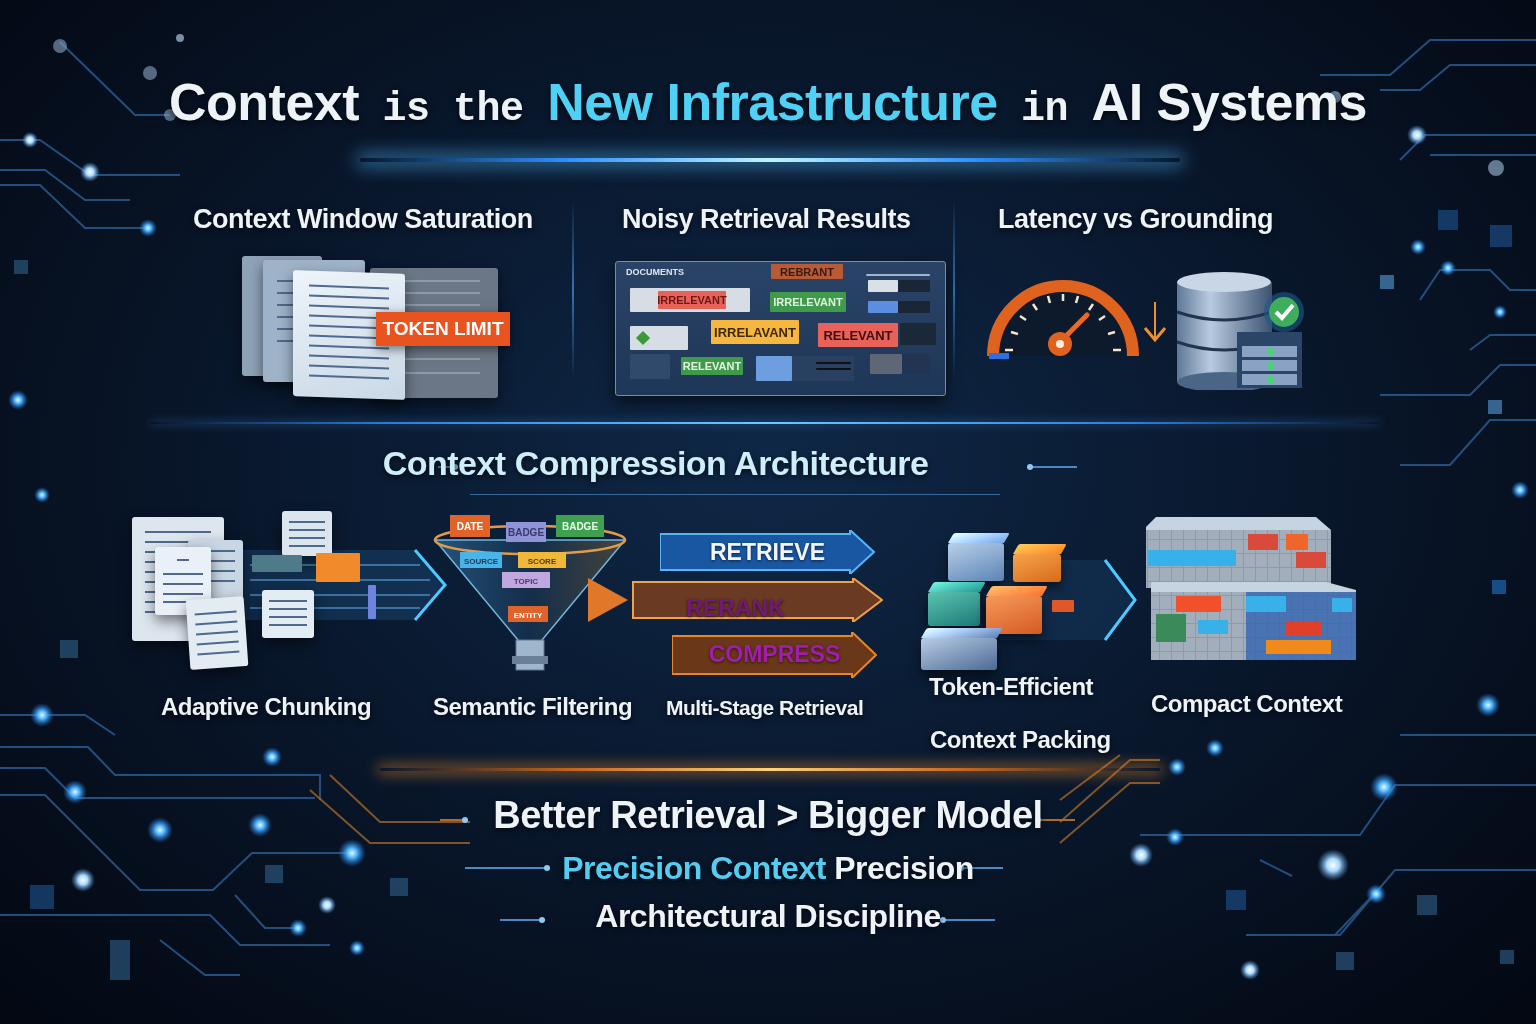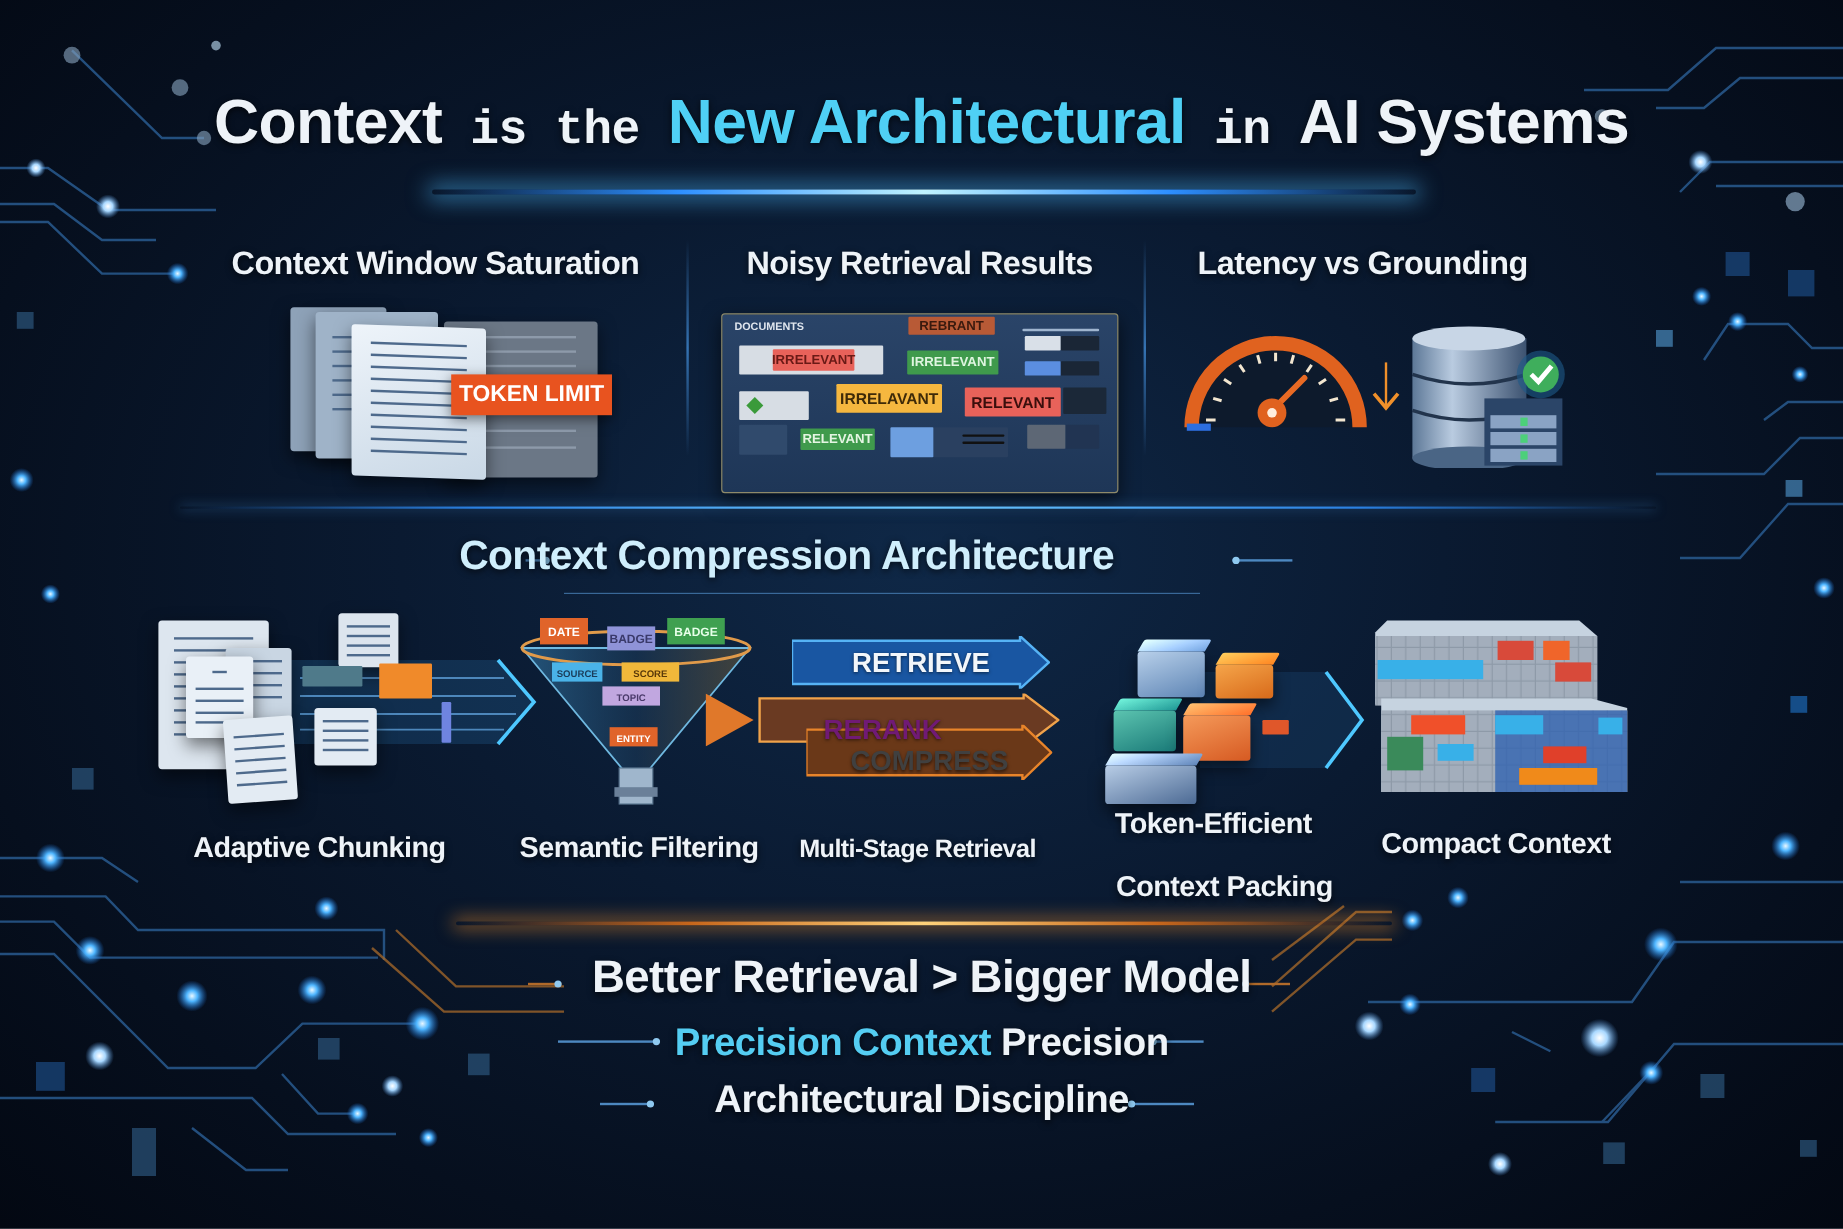--- a/index.html
+++ b/index.html
@@ -33,21 +33,21 @@
   .sec-title { font-size: 27px; top: 204px; }
   .vdiv { position: absolute; width: 2px; top: 200px; height: 180px;
     background: linear-gradient(180deg, rgba(60,140,220,0), rgba(70,150,230,0.7), rgba(60,140,220,0)); }
 
   .doc { position: absolute; border-radius: 3px; box-shadow: 0 6px 14px rgba(0,0,0,0.5); }
   .doc .ln { position: absolute; left: 14%; right: 14%; height: 2px; background: #4e6a8c; }
   #token-limit { left: 376px; top: 312px; width: 134px; height: 34px; background: #e8531f;
     color: #fff; font-size: 19px; font-weight: bold; display: flex; align-items: center; justify-content: center;
     box-shadow: 0 3px 10px rgba(0,0,0,0.5); }
 
-  #noisy-panel { left: 601px; top: 261px; width: 331px; height: 150px;
+  #noisy-panel { left: 615px; top: 261px; width: 331px; height: 135px;
     background: linear-gradient(180deg, #2a4468, #1e3657); border: 1px solid #8e8a6a; border-radius: 3px;
     box-shadow: 0 6px 16px rgba(0,0,0,0.6); }
   .tag { position: absolute; font-size: 11px; font-weight: bold; display: flex; align-items: center; justify-content: center; color: #222; border-radius: 1px; letter-spacing: 0; }
   .chip { position: absolute; border-radius: 1px; }
 
   
   #gauge { left: 985px; top: 270px; width: 155px; height: 90px; }
   #db { left: 1172px; top: 270px; width: 140px; height: 120px; }
 
   
@@ -169,21 +169,21 @@
     <rect x="1336" y="952" width="18" height="18"></rect>
     <rect x="1500" y="950" width="14" height="14"></rect>
     <rect x="1380" y="275" width="14" height="14" fill="#4e93c8"></rect>
     <rect x="1488" y="400" width="14" height="14" fill="#4e93c8"></rect>
     <rect x="60" y="640" width="18" height="18"></rect>
     <rect x="1492" y="580" width="14" height="14" fill="#1d6fc0"></rect>
   </g>
 </svg>
 
 <div id="title" class="abs txt">
-  <span>Context</span><span class="sm"> is the </span><span class="hl">New Architectural</span><span class="sm"> in </span><span>AI Systems</span>
+  <span>Context</span><span class="sm"> is the </span><span class="hl">New Infrastructure</span><span class="sm"> in </span><span>AI Systems</span>
 </div>
 <div id="blue-glow" class="glow-line"></div>
 
 <div class="vdiv" style="left:572px;"></div>
 <div class="vdiv" style="left:953px;"></div>
 
 <div class="abs txt sec-title" style="left:193px;">Context Window Saturation</div>
 <div>
   <div class="doc" style="left:242px;top:256px;width:80px;height:120px;background:#8ea2b8;"></div>
   <div class="doc" style="left:263px;top:260px;width:102px;height:122px;background:#9fb3c8;">
@@ -393,21 +393,21 @@
     </svg>
   <span class="lbl">RETRIEVE</span>
 </div>
 <div class="stage" style="left:588px;top:578px;width:295px;color:#701a75;align-items:flex-end;">
   <svg width="295" height="44" viewBox="0 0 295 44">
       <path d="M0 0 L40 22 L0 44 Z" fill="#e0782a"></path>
       <path d="M45 4 L265 4 L265 0 L294 22 L265 44 L265 40 L45 40 Z" fill="#6a3a22" stroke="#f0a24a" stroke-width="2"></path>
     </svg>
   <span class="lbl">RERANK</span>
 </div>
-<div class="stage" style="left:672px;top:604px;width:205px;color:#404040;align-items:flex-end;">
+<div class="stage" style="left:672px;top:632px;width:205px;color:#a21caf;">
   <svg width="205" height="46" viewBox="0 0 205 46">
       <path d="M0 4 L180 4 L180 0 L204 23 L180 46 L180 42 L0 42 Z" fill="#6a3818" stroke="#e8842a" stroke-width="2"></path>
     </svg>
   <span class="lbl">COMPRESS</span>
 </div>
 <div class="abs txt step-label" style="left:666px;font-size:21px;top:696px;">Multi-Stage Retrieval</div>
 
 <svg class="abs" style="left:1000px;top:540px;" width="140" height="120" viewBox="0 0 140 120">
   <path d="M0 20 L105 20 L135 60 L105 100 L0 100" fill="rgba(40,110,170,0.18)"></path>
   <path d="M105 20 L135 60 L105 100" stroke="#4ec8ff" stroke-width="3" fill="none"></path>

